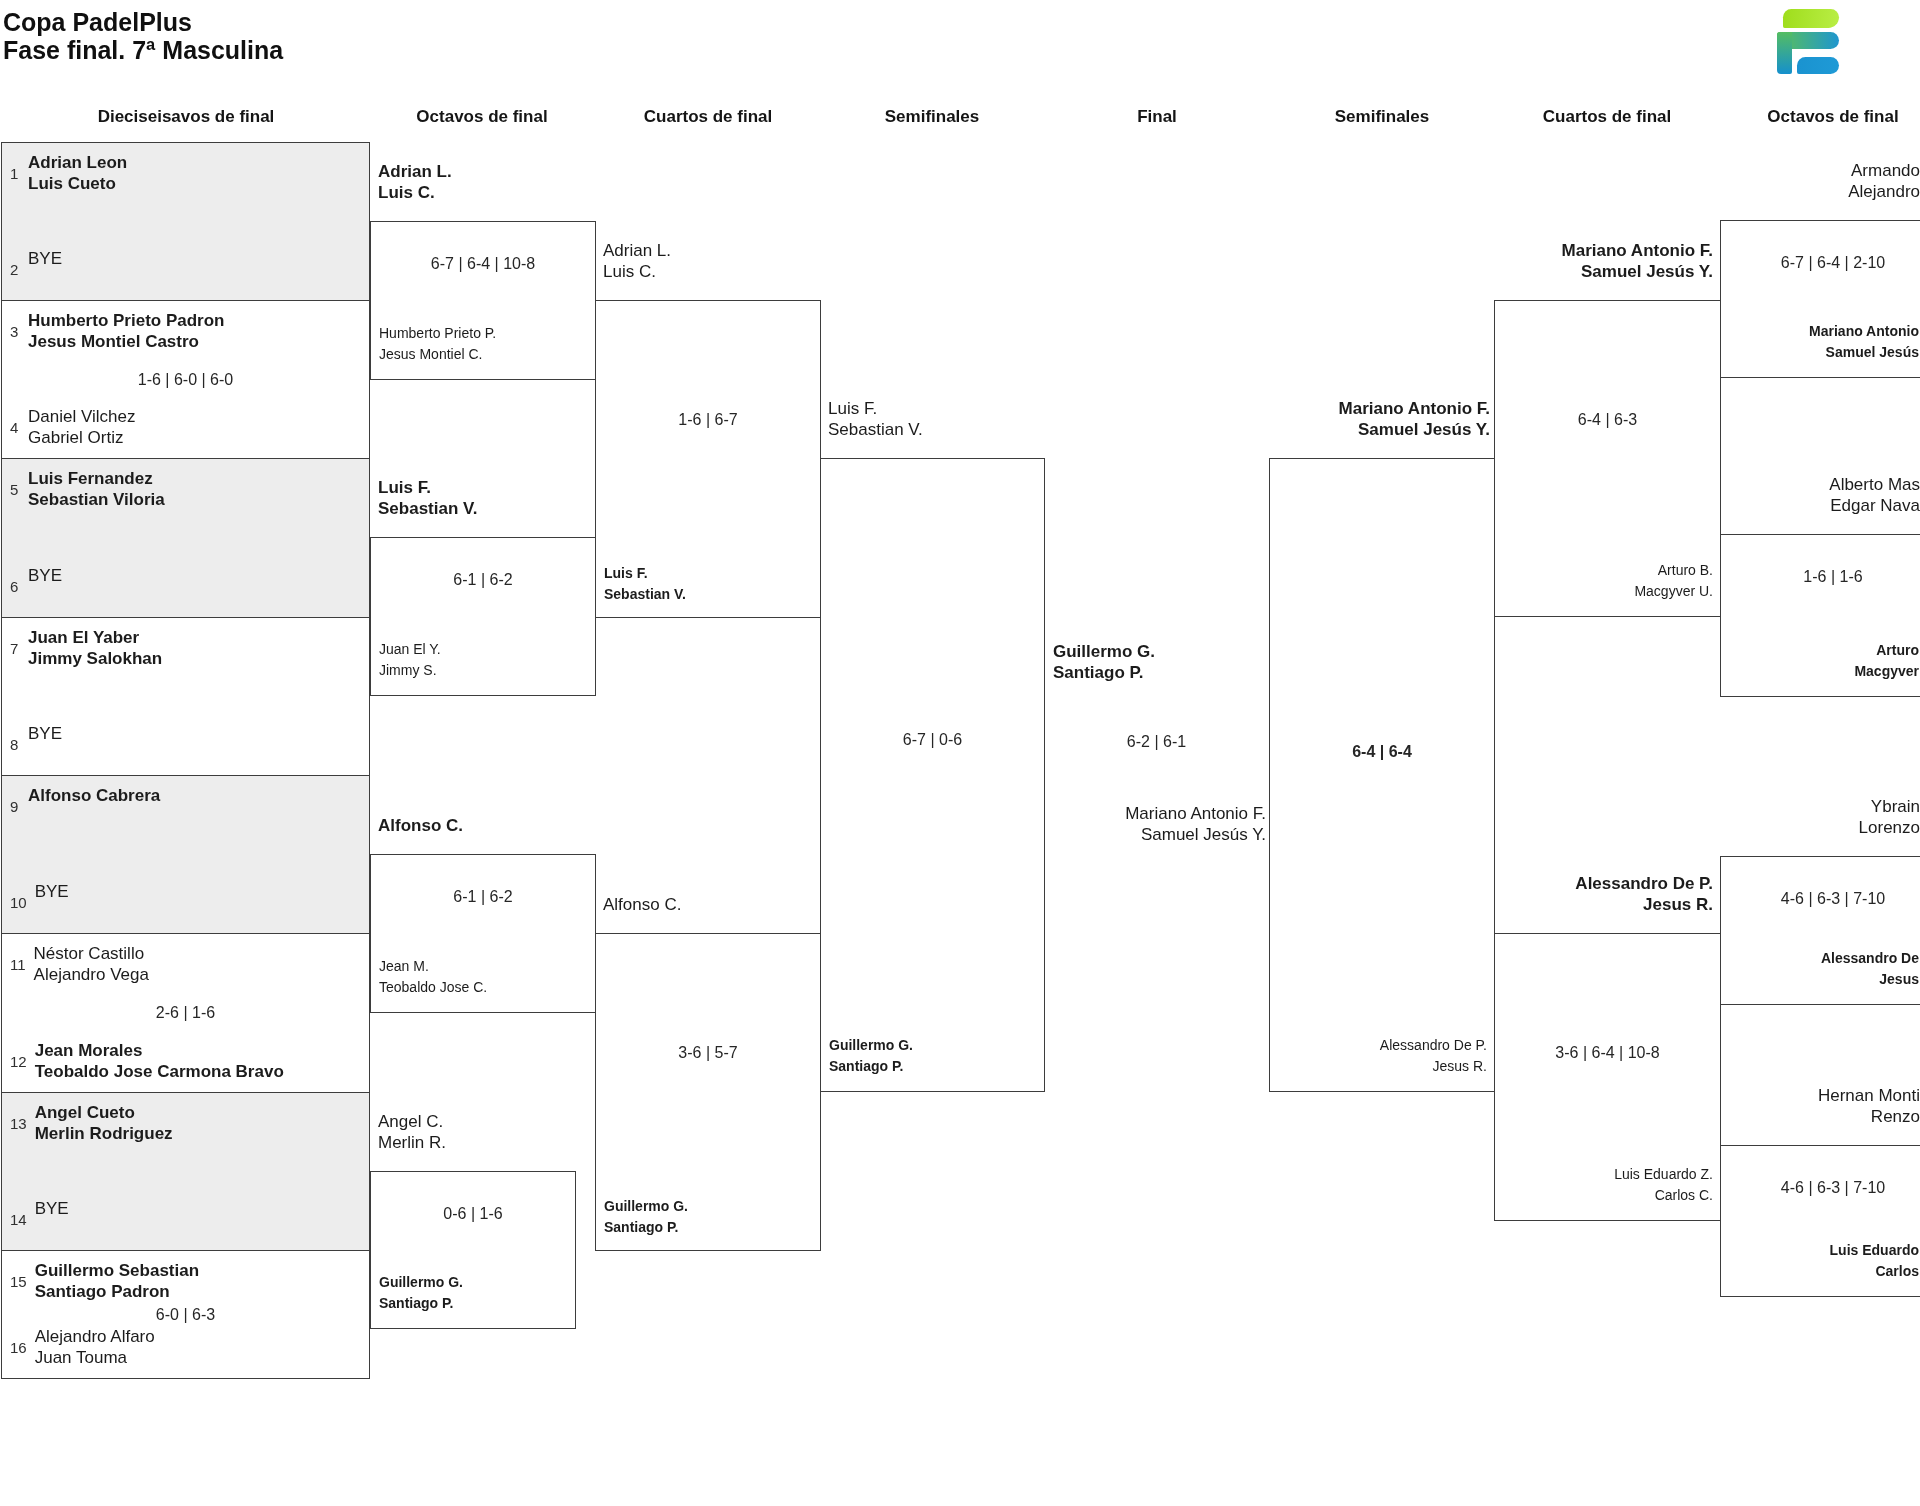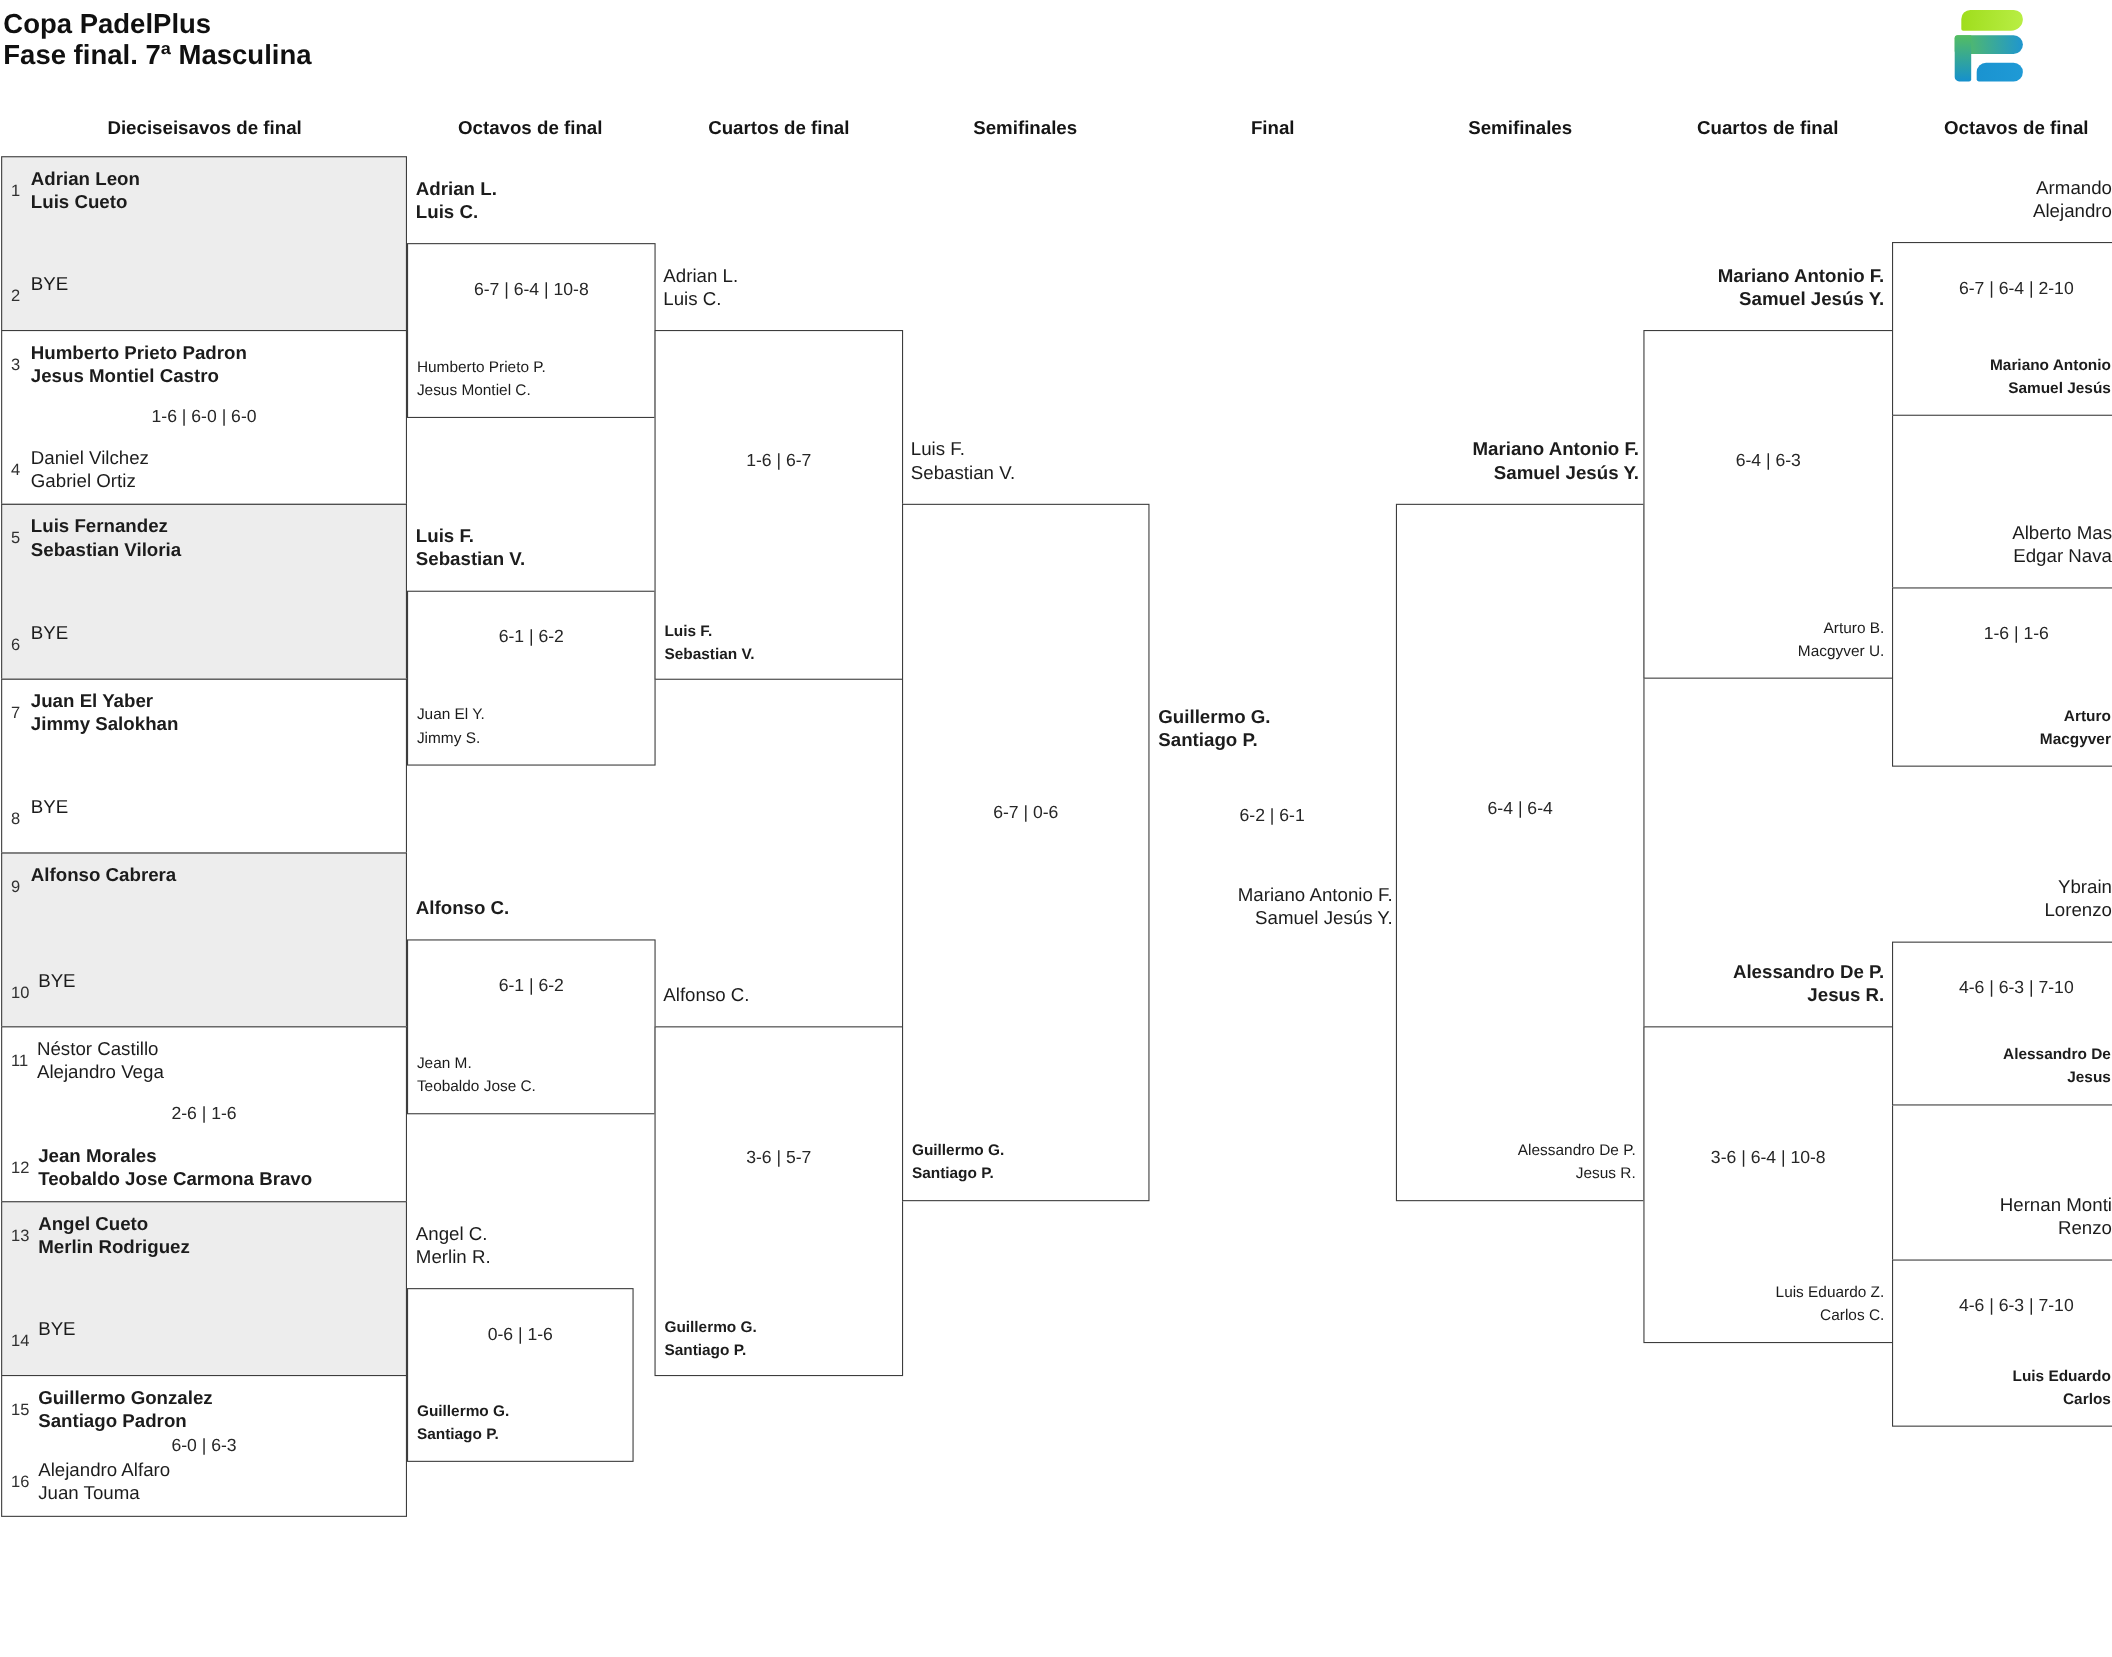--- a/index.html
+++ b/index.html
@@ -162,21 +162,21 @@
       <div class="names">
           <div class="nm">BYE</div>
         </div>
     </div>
   </div>
 
   <div class="box" style="left:1px;top:1250px;width:369px;height:129px;">
     <div class="slot-t">
       <span class="seed">15</span>
       <div class="names w">
-          <div class="nm">Guillermo Gonzalez
+          <div class="nm">Guillermo Sebastian
 Santiago Padron</div>
         </div>
     </div>
     <div class="score-mid">6-0 | 6-3</div>
     <div class="slot-b">
       <span class="seed">16</span>
       <div class="names">
           <div class="nm">Alejandro Alfaro
 Juan Touma</div>
         </div>
@@ -239,21 +239,21 @@
 
   <div class="lbl w" style="left:1053px;top:641px;">Guillermo G.
 Santiago P.</div>
   <div class="lbl" style="left:1044px;top:731px;width:225px;text-align:center;font-size:16px;color:#262626;white-space:nowrap;">6-2 | 6-1</div>
   <div class="lbl ra" style="left:1050px;top:803px;width:216px;">Mariano Antonio F.
 Samuel Jesús Y.</div>
 
   <div class="lbl ra w" style="left:1280px;top:398px;width:210px;">Mariano Antonio F.
 Samuel Jesús Y.</div>
   <div class="box" style="left:1269px;top:458px;width:226px;height:634px;">
-    <div class="score-in" style="top:268px;">6-4 | 6-4</div>
+    <div class="score-in" style="top:284px;font-weight:bold;">6-4 | 6-4</div>
     <div class="bot ra">Alessandro De P.
 Jesus R.</div>
   </div>
 
   <div class="lbl ra w" style="left:1500px;top:240px;width:213px;">Mariano Antonio F.
 Samuel Jesús Y.</div>
   <div class="box" style="left:1494px;top:300px;width:227px;height:317px;">
     <div class="score-in" style="top:110px;">6-4 | 6-3</div>
     <div class="bot ra">Arturo B.
 Macgyver U.</div>

